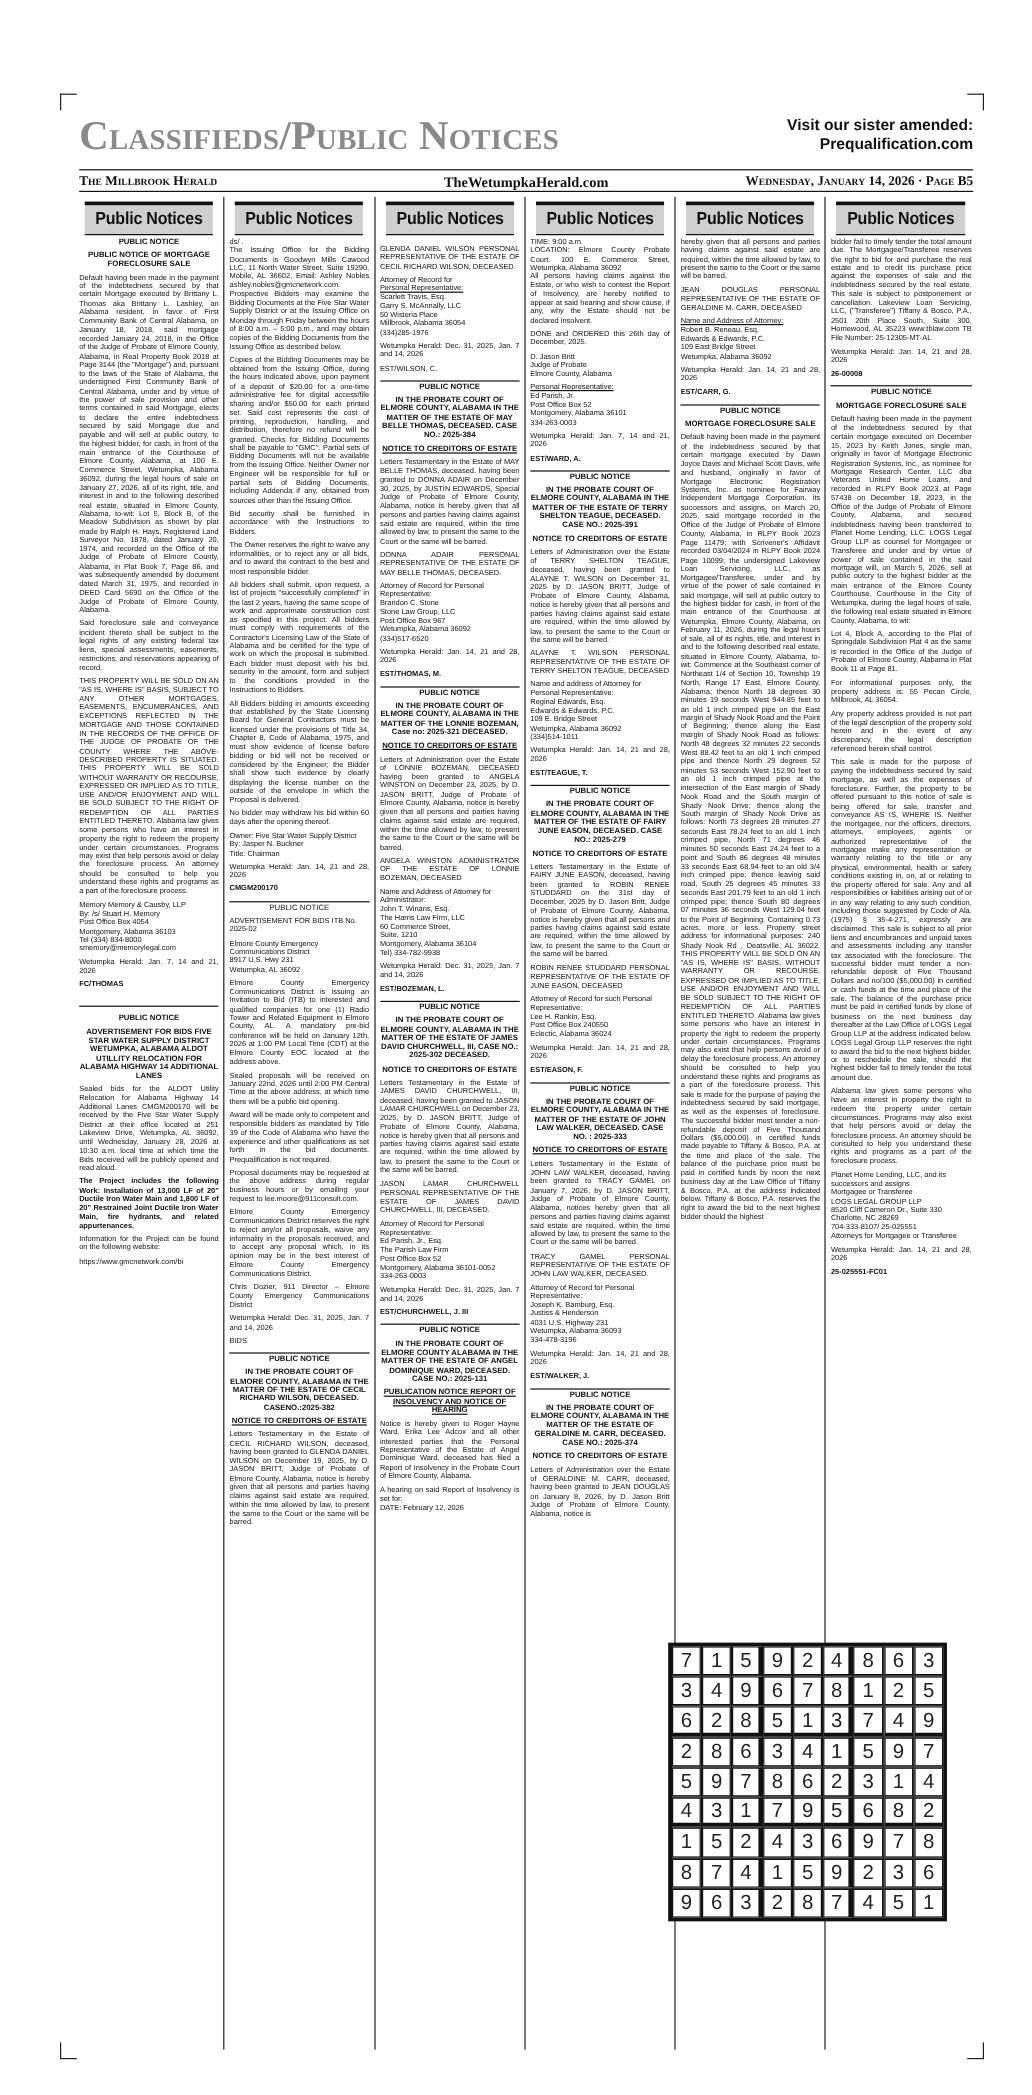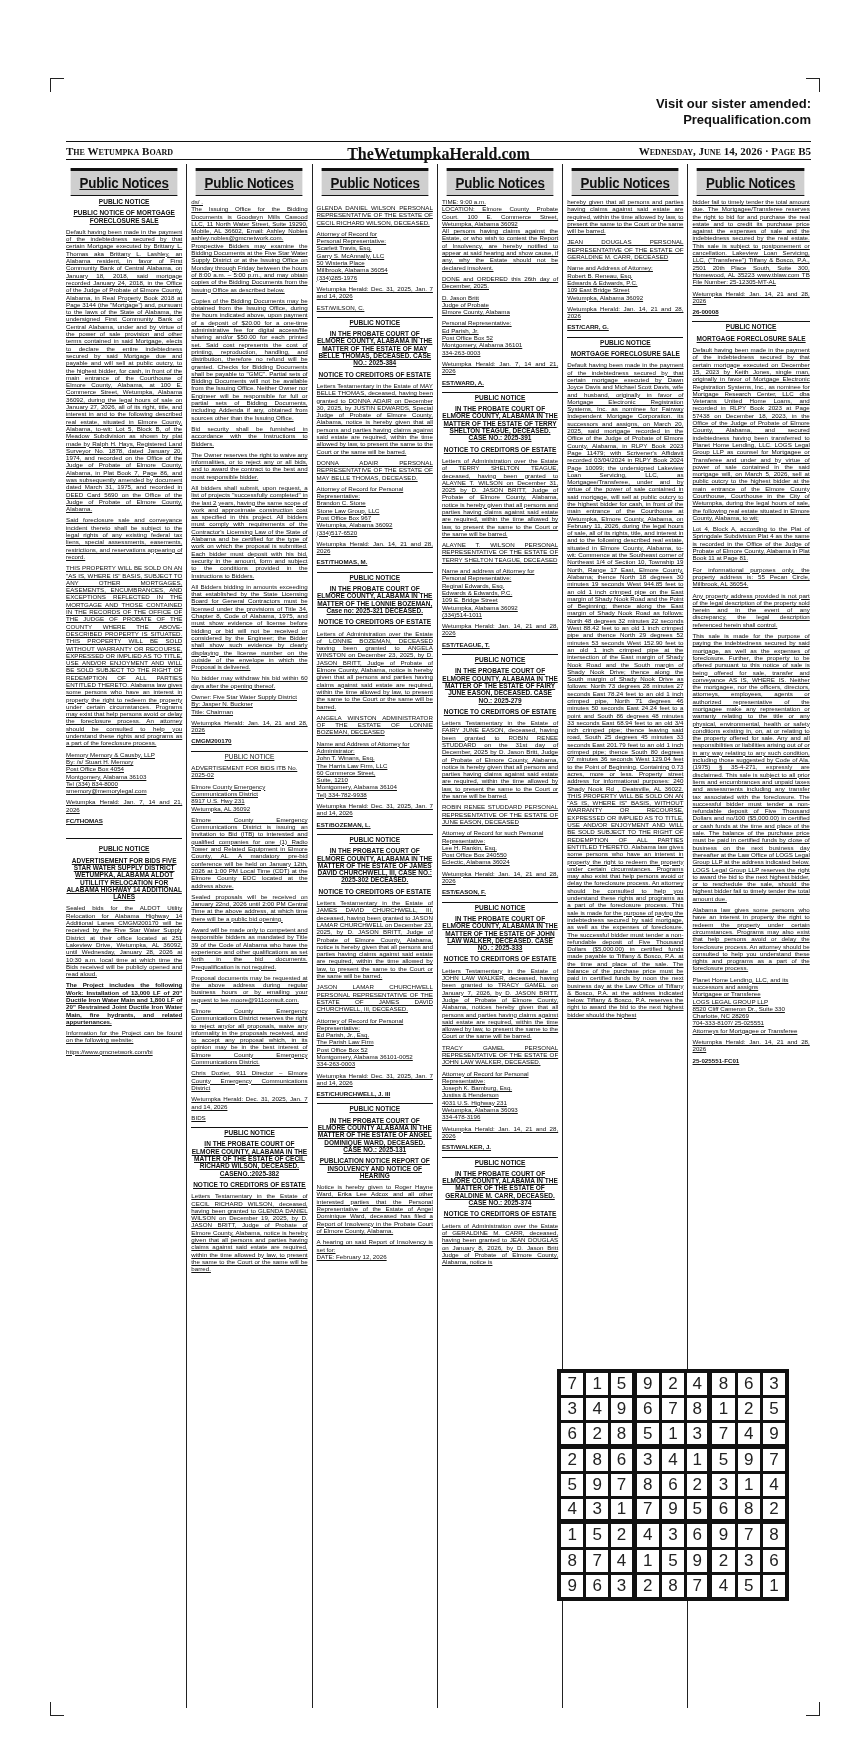--- a/index.html
+++ b/index.html
@@ -10,26 +10,26 @@
   .crop.tr { right: 40px; top: 78px; border-right: 1.5px solid #222; border-top: 1.5px solid #222; }
   .crop.bl { left: 50px; bottom: 30px; border-left: 1.5px solid #222; border-bottom: 1.5px solid #222; }
   .crop.br { right: 40px; bottom: 30px; border-right: 1.5px solid #222; border-bottom: 1.5px solid #222; }
 
   .masthead { position: absolute; left: 66px; top: 92px; width: 745px; height: 48px; }
   .mast-title { position: absolute; left: 0; top: 2px; font-family: "Liberation Serif", serif; font-weight: bold; color: #8a8a8a; font-size: 34px; letter-spacing: 0.2px; font-variant: small-caps; line-height: 40px; }
   .sister { position: absolute; right: 0; top: 4px; text-align: right; font-weight: bold; font-size: 13px; line-height: 16px; color: #111; }
   .rule-top { position: absolute; left: 66px; top: 141px; width: 745px; border-top: 1.5px solid #111; }
   .folio { position: absolute; left: 66px; top: 145px; width: 745px; height: 14px; font-family: "Liberation Serif", serif; font-weight: bold; font-size: 11px; }
   .folio .l { position: absolute; left: 0; font-variant: small-caps; }
-  .folio .c { position: absolute; left: 0; right: 0; text-align: center; font-size: 16px; }
+  .folio .c { position: absolute; left: 0; right: 0; text-align: center; font-size: 12px; }
   .folio .r { position: absolute; right: 0; font-variant: small-caps; }
   .rule-folio { position: absolute; left: 66px; top: 159px; width: 745px; border-top: 1.2px solid #111; }
 
   .columns { position: absolute; left: 62px; top: 164px; width: 752px; height: 1544px; display: flex; }
-  .col { width: 125.3px; height: 100%; border-right: 1px solid #222; padding: 4px 4px; overflow: hidden; position: relative; text-decoration: underline; }
+  .col { width: 125.3px; height: 100%; border-right: 1px solid #222; padding: 4px 4px; overflow: hidden; position: relative; }
   .col:last-child { border-right: none; }
   .col-header { background: #cfcfcf; border-top: 3px solid #111; border-bottom: 1px solid #111; text-align: center; font-family: "Liberation Sans", sans-serif; font-weight: bold; font-size: 14.5px; line-height: 24px; height: 28px; margin-bottom: 2px; letter-spacing: -0.2px; transform: scaleX(0.92); }
   .notice { font-size: 6.2px; line-height: 7.3px; text-align: justify; }
   .notice p { margin-bottom: 4px; }
   .nh { text-align: center; font-weight: bold; font-size: 6.5px; line-height: 7.3px; margin: 2px 0 4px; }
   .nh.pn { margin-top: 6px; border-top: 1px solid #111; padding-top: 1px; }
   .u { text-decoration: underline; }
   .b { font-weight: bold; }
   .sig { text-align: left; }
   .divider { border-top: 1px solid #111; margin: 6px 0 3px; }
@@ -39,30 +39,31 @@
 </style>
 </head>
 <body>
 
 <div class="crop tl"></div>
 <div class="crop tr"></div>
 <div class="crop bl"></div>
 <div class="crop br"></div>
 
 <header class="masthead">
+  <div class="mast-title">Classifieds/Public Notices</div>
   <div class="sister">
     <div>Visit our sister amended:</div>
     <div>Prequalification.com</div>
   </div>
 </header>
 <div class="rule-top"></div>
 <div class="folio">
-  <span class="l">The Wetumpka Board</span>
+  <span class="l">The Millbrook Herald</span>
   <span class="c">TheWetumpkaHerald.com</span>
-  <span class="r">Wednesday, June 14, 2026 · Page  B5</span>
+  <span class="r">Wednesday, January 14, 2026 · Page  B5</span>
 </div>
 <div class="rule-folio"></div>
 
 <main class="columns">
 
   <section class="col">
     <div class="col-header">Public Notices</div>
     <article class="notice">
       <div class="nh">PUBLIC NOTICE</div>
       <div class="nh">PUBLIC NOTICE OF MORTGAGE FORECLOSURE SALE</div>

